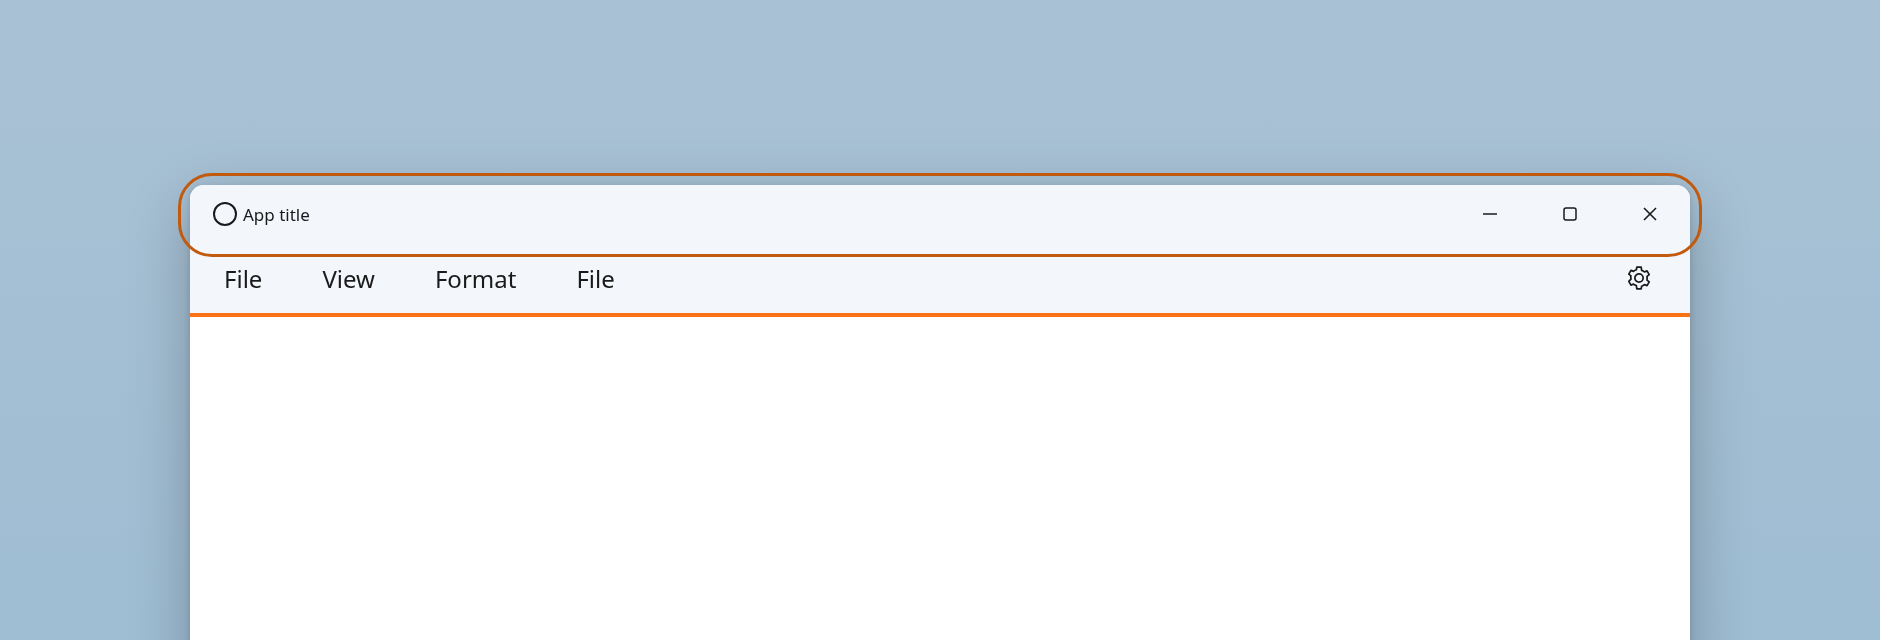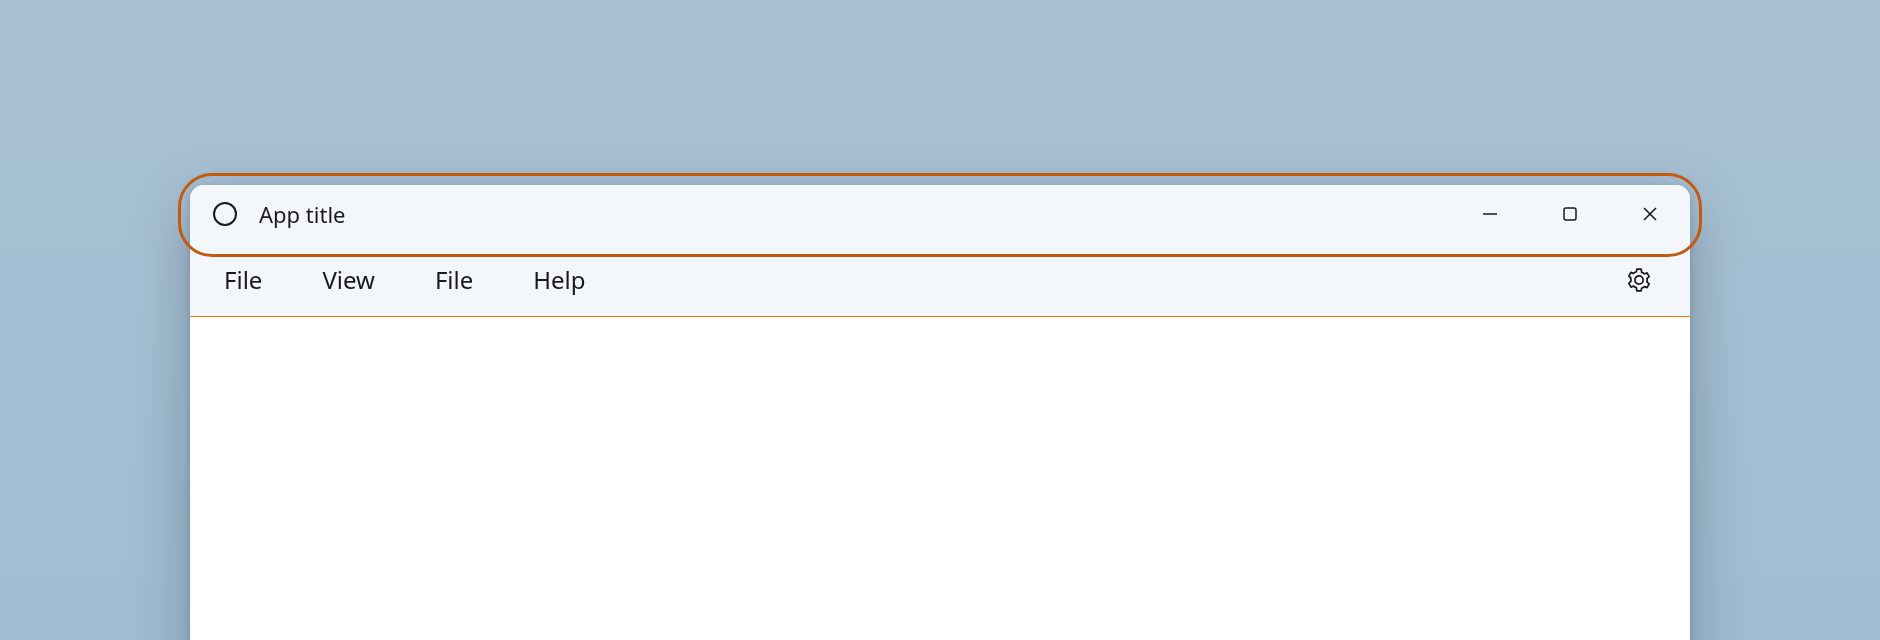--- a/index.html
+++ b/index.html
@@ -46,42 +46,42 @@
   .app-icon {
     margin-left: 22px;
     width: 26px;
     height: 26px;
     display: flex;
     align-items: center;
     justify-content: center;
   }
 
   .app-title {
-    margin-left: 21px;
-    font-size: 22px;
+    margin-left: 5px;
+    font-size: 17px;
     color: #1a1a1a;
   }
 
   .title-spacer { flex: 1 1 auto; }
 
   .caption-btn {
     width: 80px;
     height: 58px;
     display: flex;
     align-items: center;
     justify-content: center;
     color: #1a1a1a;
   }
 
   .menubar {
     height: 74px;
     background: #f3f6fa;
     display: flex;
     align-items: center;
-    border-bottom: 1px solid #f97316;
+    border-bottom: 4px solid #f97316;
     padding: 0 24px 0 24px;
   }
 
   .menu-item {
     font-size: 24px;
     color: #1a1a1a;
     padding: 0 30px;
     height: 100%;
     display: flex;
     align-items: center;
@@ -152,22 +152,22 @@
       <svg width="16" height="16" viewBox="0 0 16 16">
         <line x1="2" y1="2" x2="14" y2="14" stroke="#1a1a1a" stroke-width="1.6"></line>
         <line x1="14" y1="2" x2="2" y2="14" stroke="#1a1a1a" stroke-width="1.6"></line>
       </svg>
     </span>
   </div>
 
   <div class="menubar">
     <span class="menu-item">File</span>
     <span class="menu-item">View</span>
+    <span class="menu-item">Format</span>
     <span class="menu-item">File</span>
-    <span class="menu-item">Help</span>
     <span class="menu-spacer"></span>
     <span class="gear-btn">
       <svg width="26" height="26" viewBox="0 0 24 24">
         <path fill="none" stroke="#1a1a1a" stroke-width="1.6" stroke-linejoin="round" d="M12 8.2a3.8 3.8 0 1 0 0 7.6 3.8 3.8 0 0 0 0-7.6z"></path>
         <path fill="none" stroke="#1a1a1a" stroke-width="1.6" stroke-linejoin="round" d="M19.4 13.5c.07-.49.1-.99.1-1.5s-.03-1.01-.1-1.5l2.02-1.57-2-3.46-2.37.96a8 8 0 0 0-2.6-1.5L14 2h-4l-.45 2.43a8 8 0 0 0-2.6 1.5l-2.37-.96-2 3.46 2.02 1.57c-.7.49-.1.99-.1 1.5s.03 1.01.1 1.5L2.58 15.07l2 3.46 2.37-.96a8 8 0 0 0 2.6 1.5L10 22h4l.45-2.43a8 8 0 0 0 2.6-1.5l2.37.96 2-3.46-2.02-1.57z"></path>
       </svg>
     </span>
   </div>
 
   <div class="content"></div>

